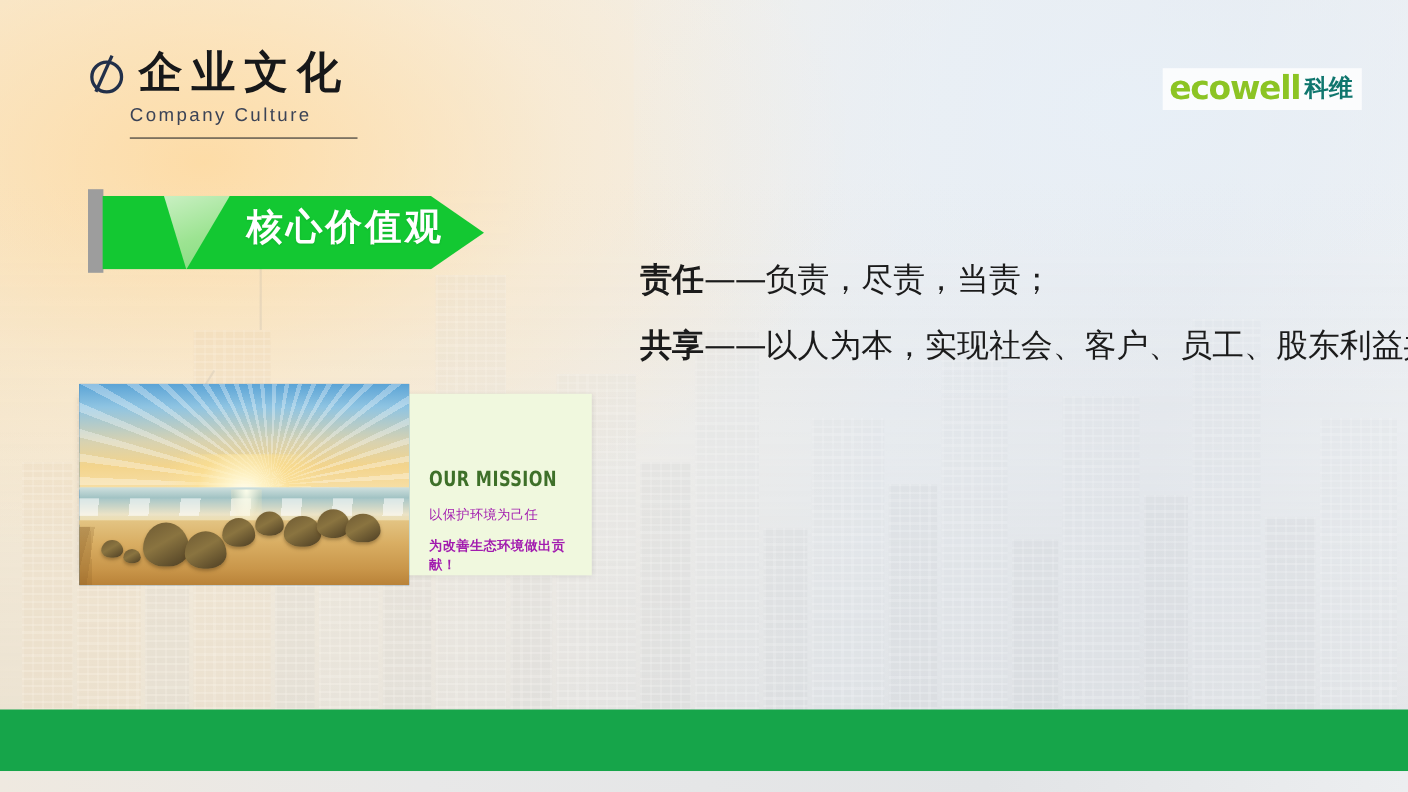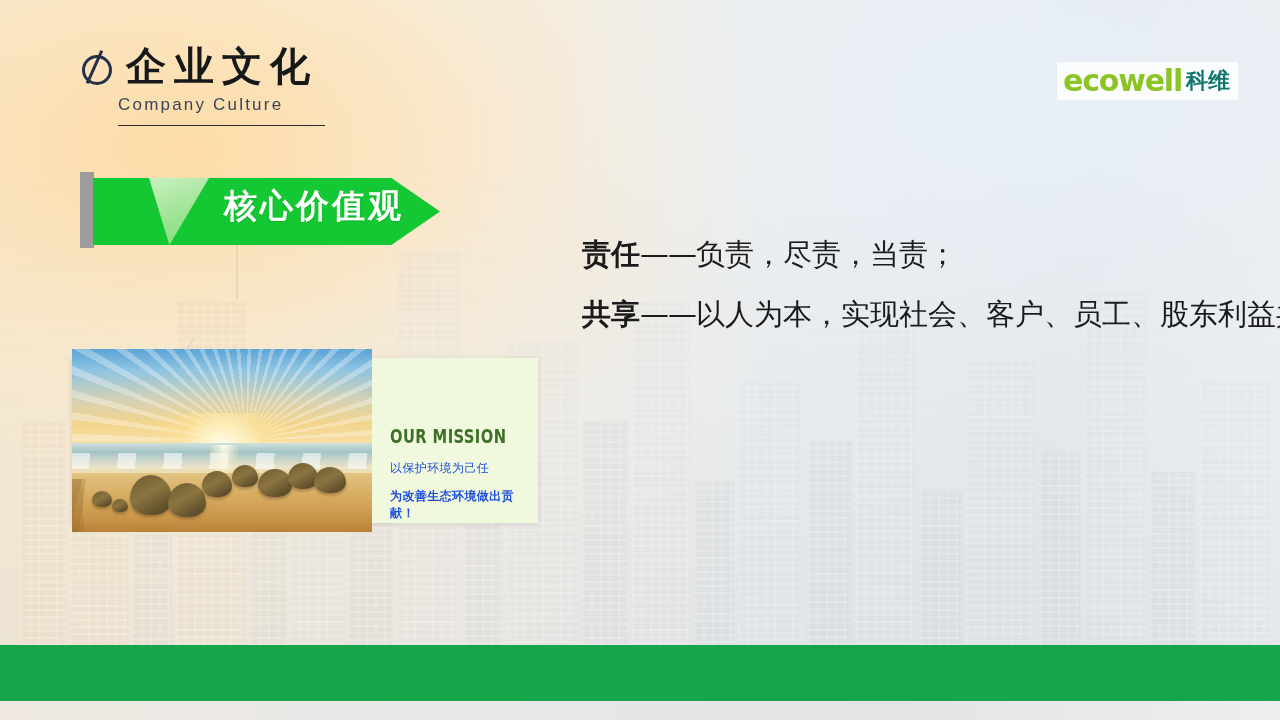--- a/index.html
+++ b/index.html
@@ -167,21 +167,21 @@
     position:absolute;left:46%;top:96px;width:28px;height:34px;
     background:radial-gradient(ellipse at 50% 0%, rgba(255,255,235,.95) 0%, rgba(255,240,190,.25) 60%, rgba(255,240,190,0) 100%);
   }
   .mission-text{flex:1 1 auto;padding:66px 0 0 18px;}
   .mission-head{
     font-size:19px;font-weight:700;color:#3e7029;letter-spacing:.5px;
     font-family:"DejaVu Sans Condensed","Liberation Sans Narrow","Liberation Sans",sans-serif;
     transform:scaleX(.86);transform-origin:left center;
   }
   .mission-line{
-    margin-top:13px;font-size:12px;color:#1d4ed8;letter-spacing:.4px;
+    margin-top:13px;font-size:12px;color:#a21caf;letter-spacing:.4px;
     font-family:"DejaVu Sans","Liberation Sans",sans-serif;
   }
   .mission-line.second{margin-top:11px;font-weight:bold;}
 
   
   .values{position:absolute;left:566px;top:240px;width:700px;}
   .value-line{
     font-size:29px;color:#1b1b1b;line-height:1.0;margin-bottom:31px;white-space:nowrap;
     font-family:"DejaVu Sans","Liberation Sans",sans-serif;
   }

